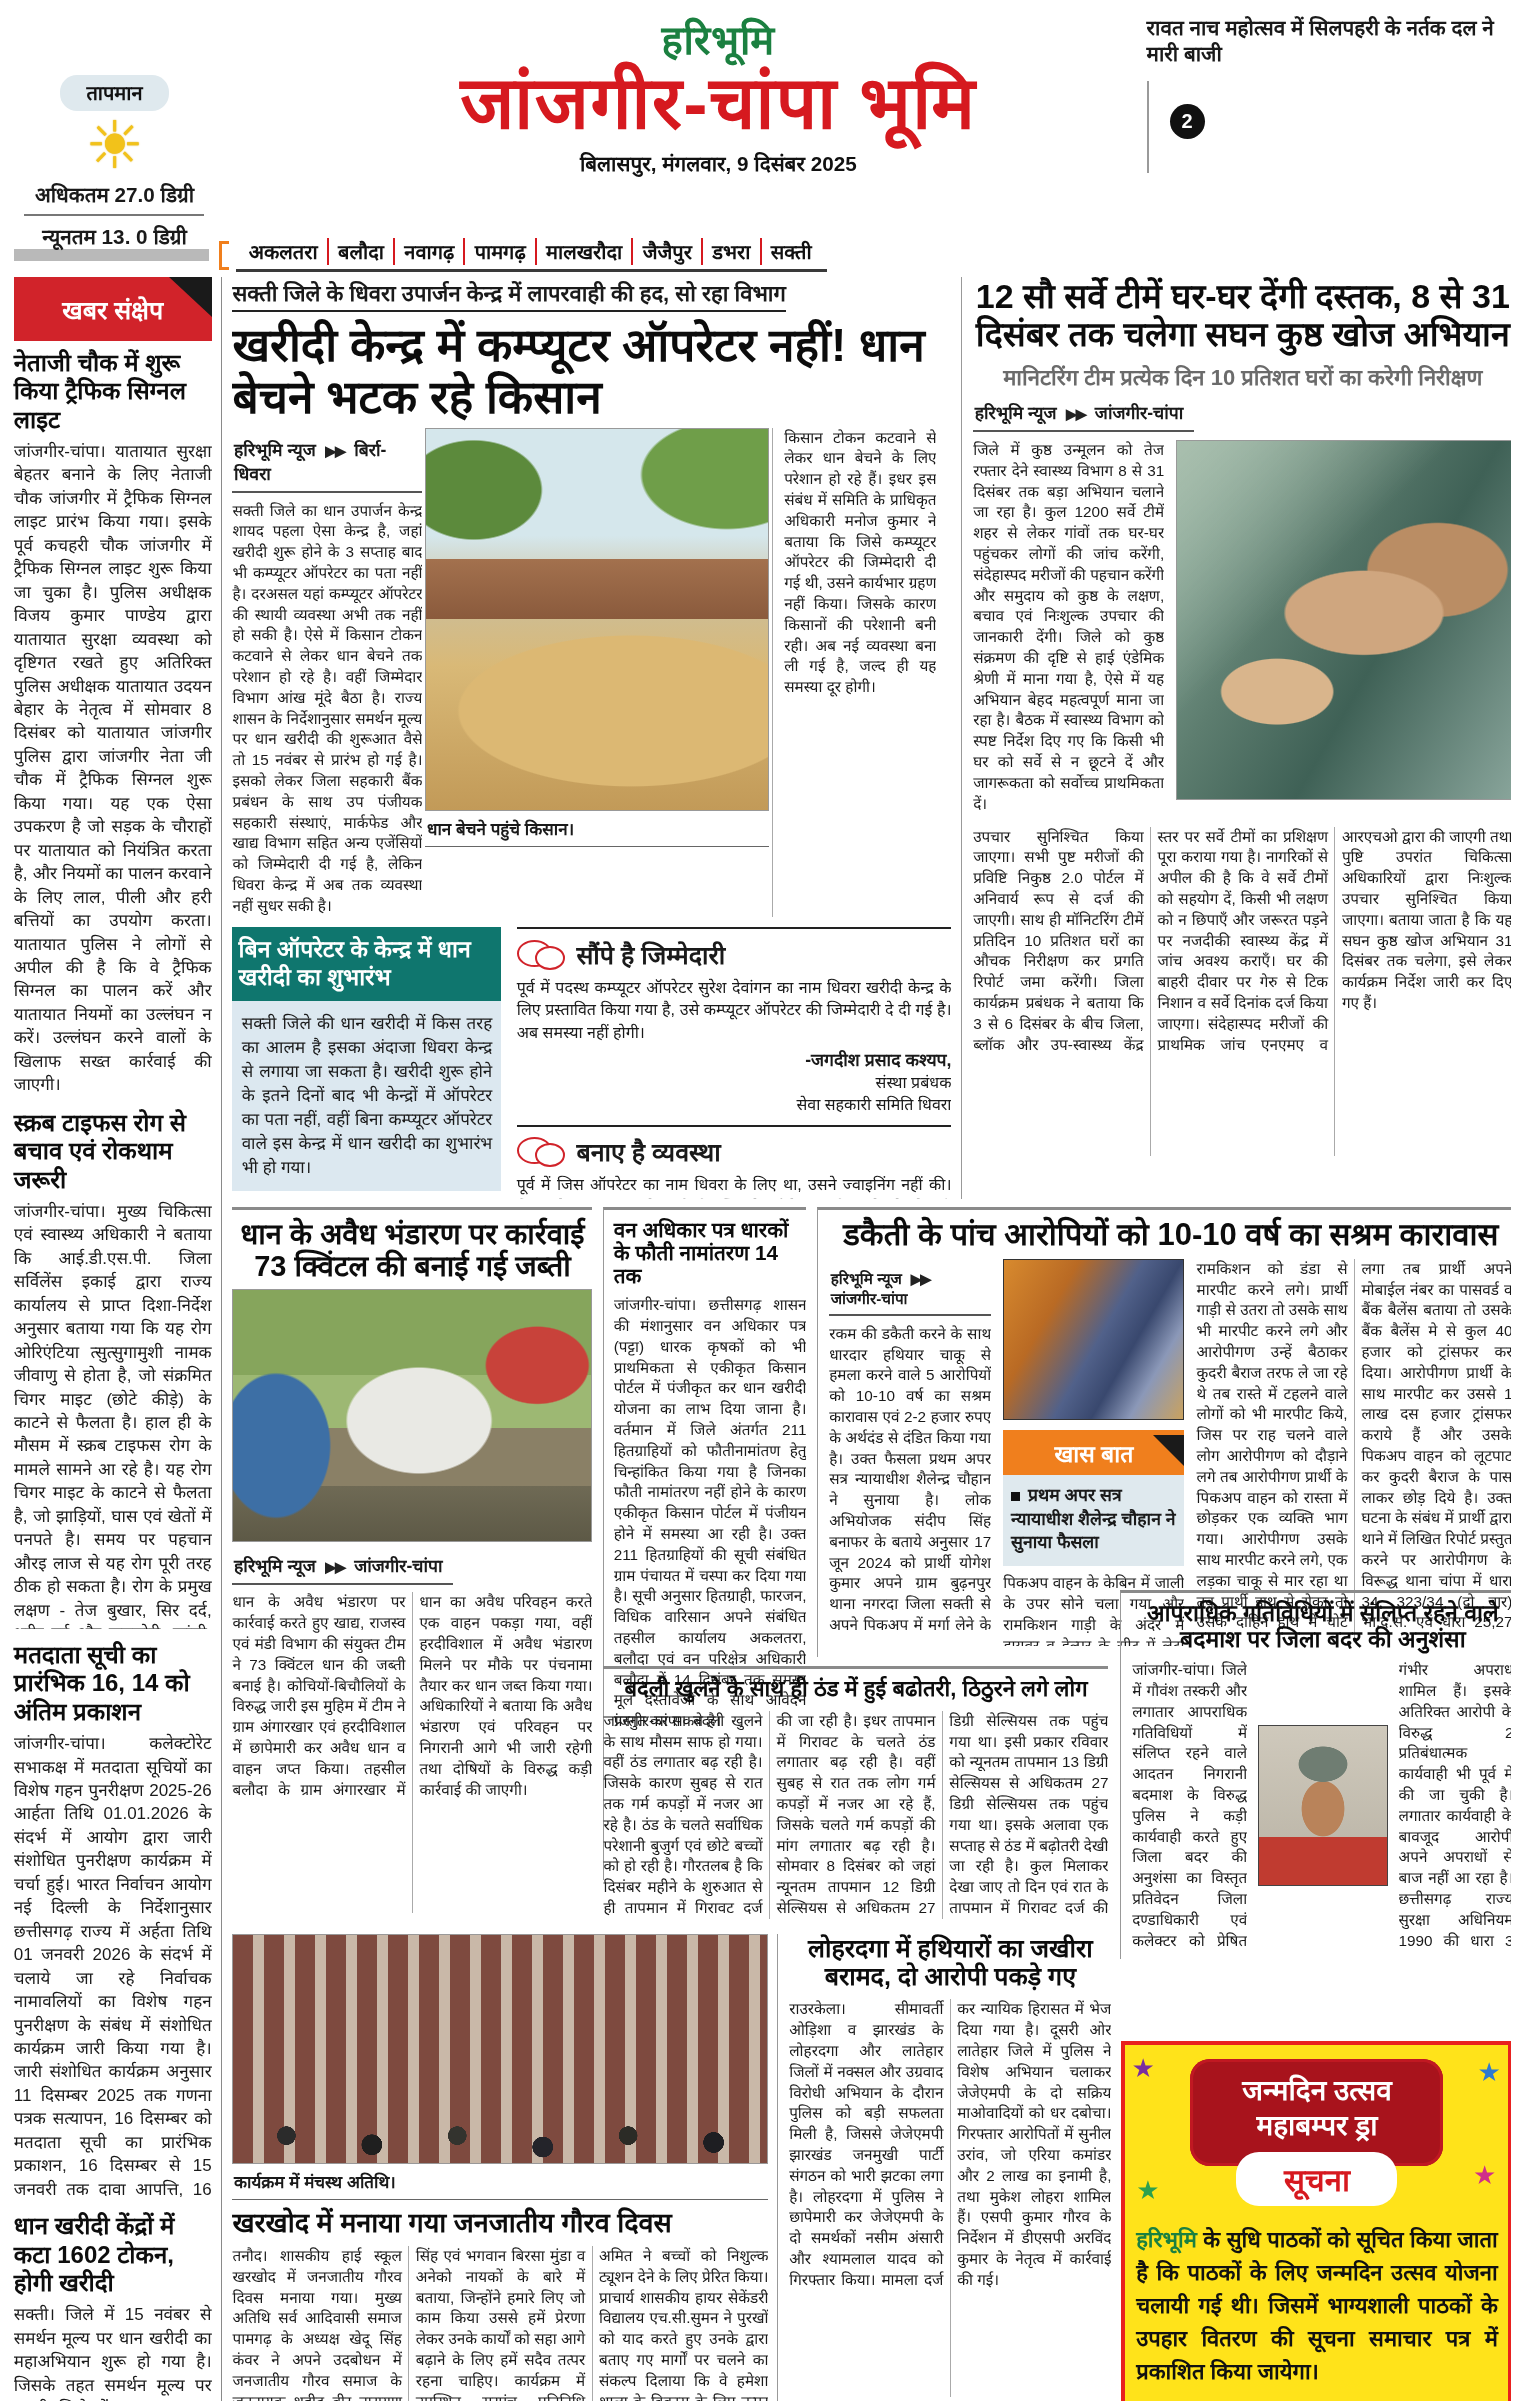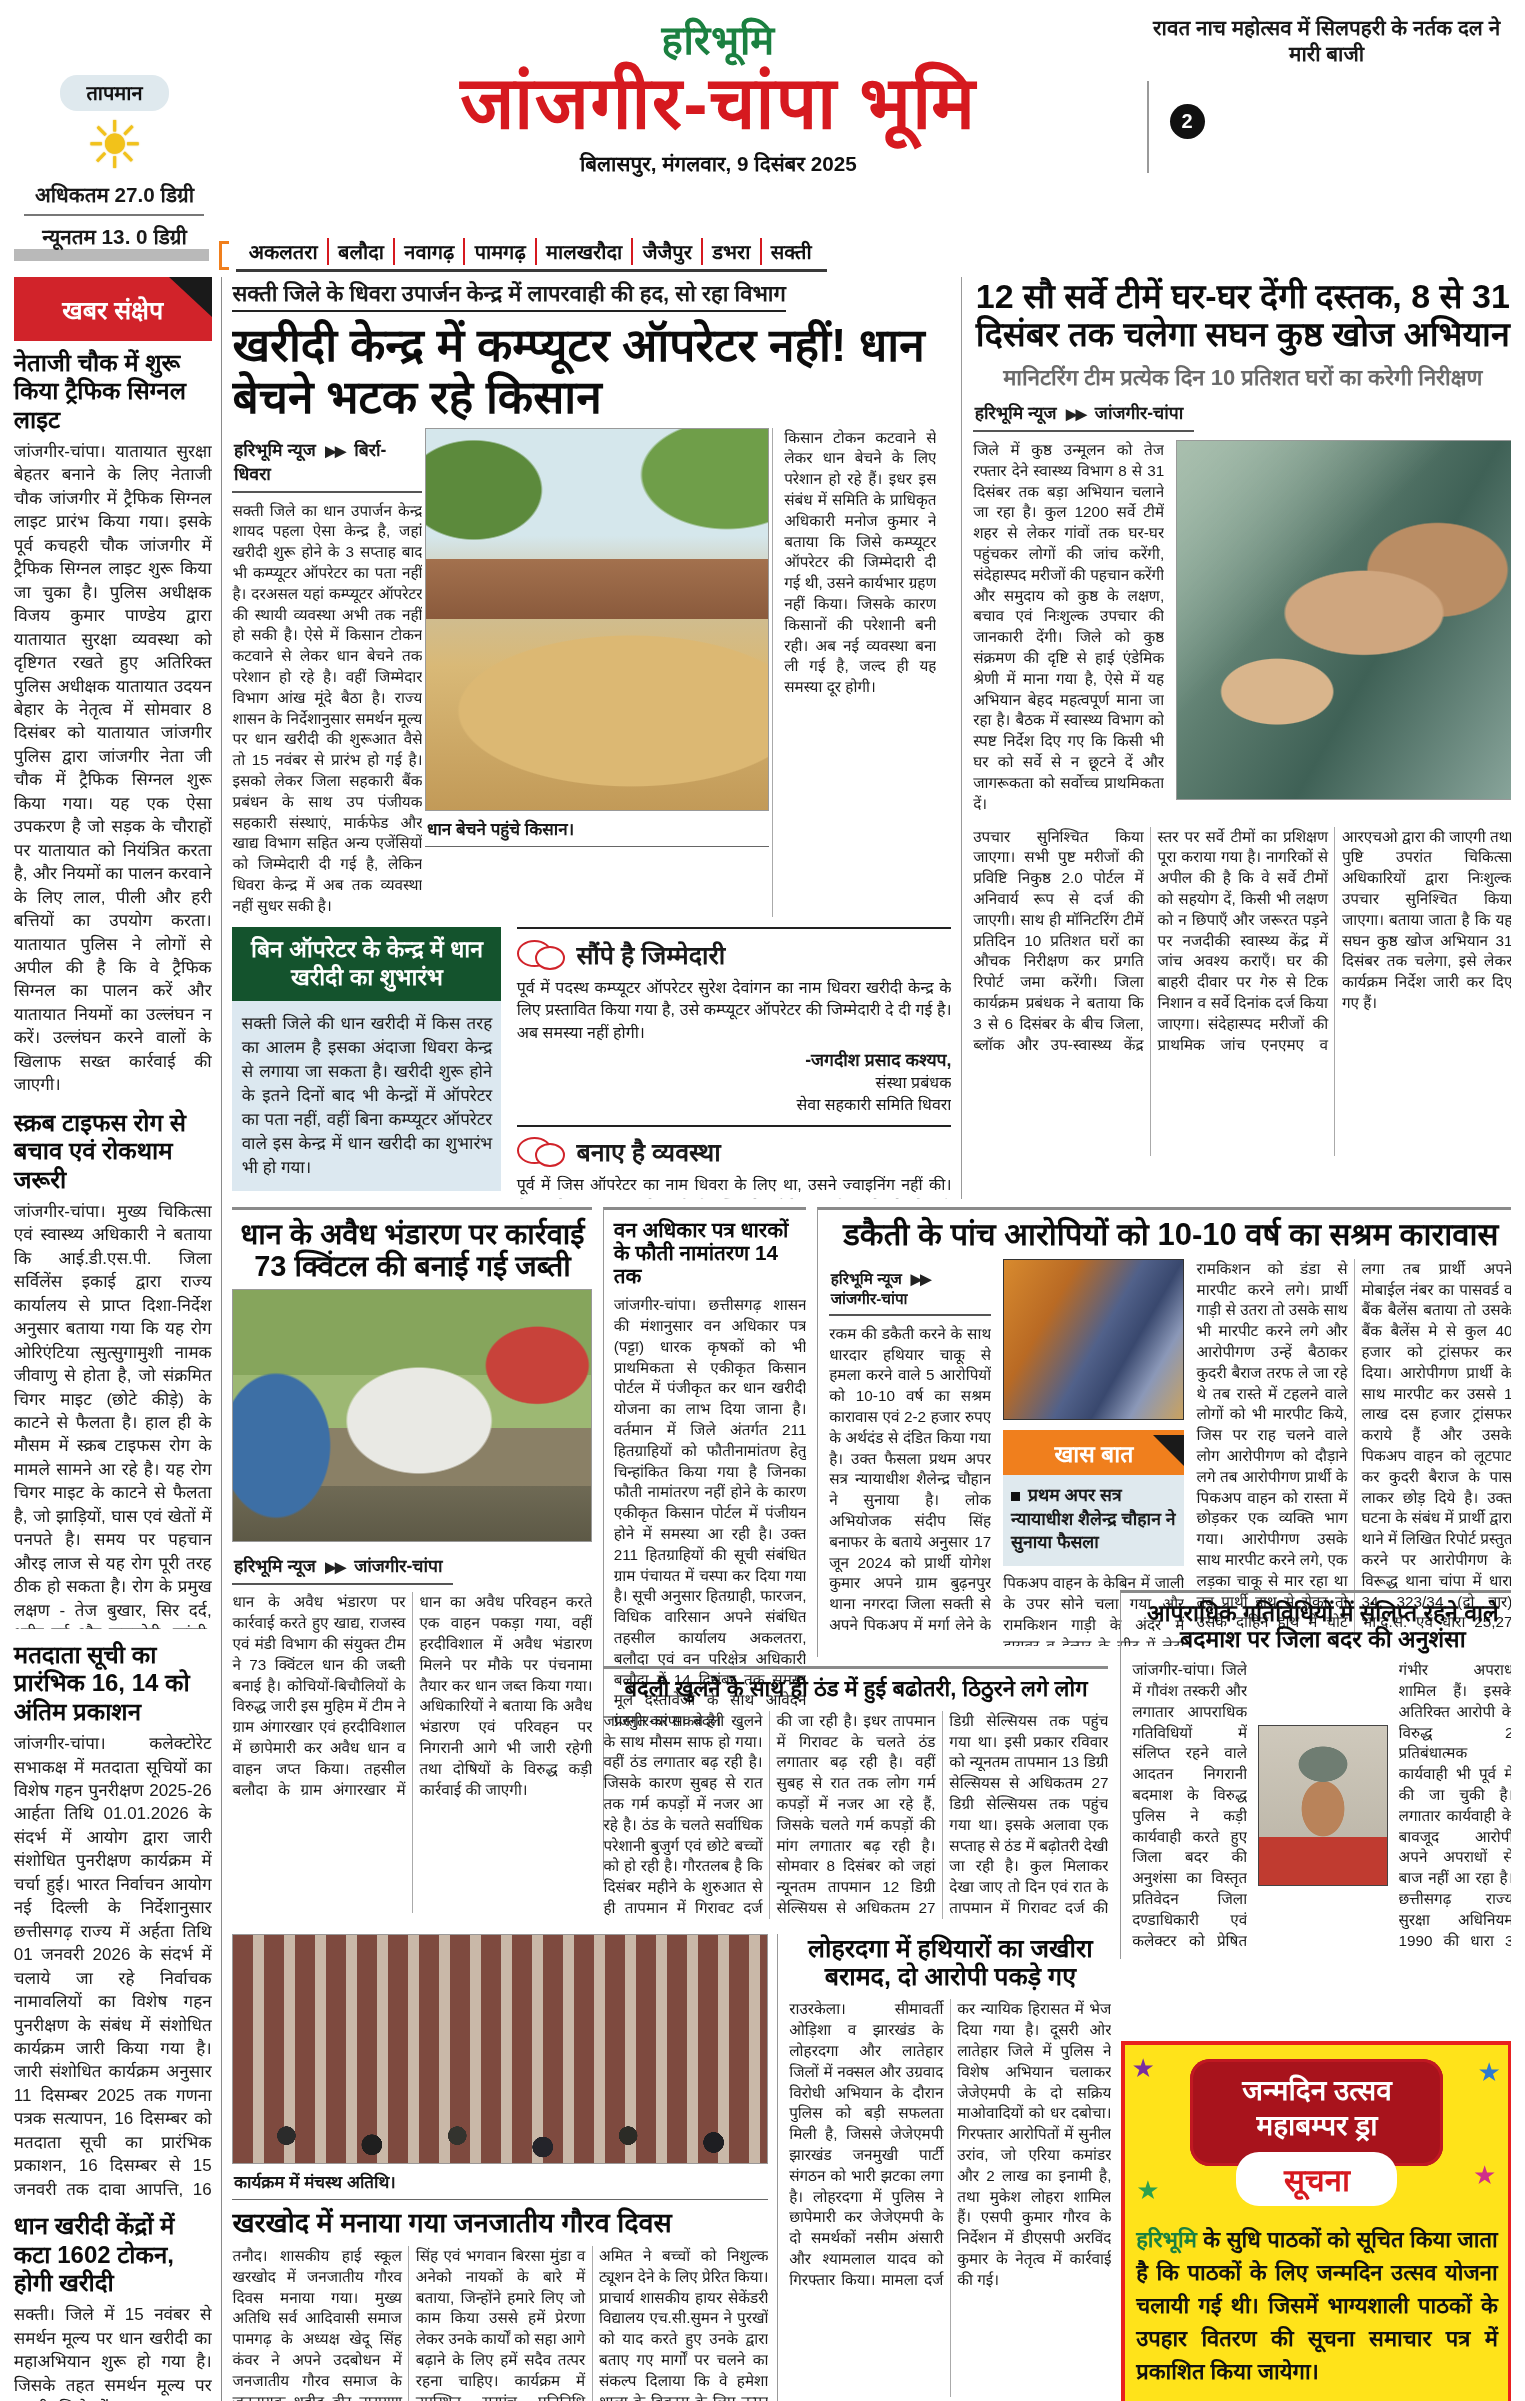--- a/index.html
+++ b/index.html
@@ -14,21 +14,21 @@
   .weather-pill { display:inline-block; background:#dfe9ee; border-radius:17px; padding:4.6px 26px;
                   font-weight:bold; font-size:20px; color:#111; }
   .sun-glyph { font-size:66px; color:#f2c21a; line-height:1.05; text-shadow:0 0 1.5px #d8a90c; }
   .weather-max { font-weight:bold; font-size:20.7px; border-bottom:2.3px solid #777; padding-bottom:6.1px; }
   .weather-min { font-weight:bold; font-size:20.7px; padding-top:6.1px; }
   .brand-wrap { position:absolute; left:360px; top:3.1px; width:689px; text-align:center; }
   .brand-top { color:#1b8040; font-weight:bold; font-size:40px; letter-spacing:0.8px; }
   .brand-main { color:#d6191f; font-weight:bold; font-size:73px; line-height:1.0; letter-spacing:1.5px; }
   .dateline { margin-top:10.7px; font-weight:bold; font-size:20.7px; color:#111; }
   .promo { position:absolute; right:4.6px; top:7.7px; width:360px; }
-  .promo-title { font-weight:bold; font-size:20.7px; text-align:center; line-height:1.25; }
+  .promo-title { font-weight:bold; font-size:20.7px; line-height:1.25; }
   .promo-row { display:flex; align-items:flex-start; gap:7.7px; margin-top:6.1px; }
   .page-badge { width:35px; height:35px; border-radius:50%; background:#111; color:#fff;
                 font-size:20px; font-weight:bold; display:flex; align-items:center; justify-content:center;
                 margin-top:31px; }
   .corner-mark { width:15.3px; height:92px; border-left:2.3px solid #9a9a9a; margin-top:7.7px; }
   .promo-photo { flex:1; height:115px;
      background:
        radial-gradient(ellipse 46px 20px at 15% 78%, #e03a2a 0 60%, transparent 61%),
        radial-gradient(ellipse 54px 23px at 45% 82%, #e8641f 0 60%, transparent 61%),
        radial-gradient(ellipse 51px 21.4px at 78% 80%, #d8452б 0 60%, transparent 61%),
@@ -84,21 +84,21 @@
   .paddyyard-photo { width:100%; height:383px; border:0.8px solid #999;
      background:
        radial-gradient(ellipse 115px 84px at 14% 16%, #5c8a3c 0 58%, transparent 60%),
        radial-gradient(ellipse 145px 92px at 88% 12%, #6f9e49 0 58%, transparent 60%),
        linear-gradient(180deg, transparent 34%, #a3714e 34%, #8a5a3c 50%, transparent 50%),
        radial-gradient(ellipse 245px 107px at 60% 74%, #dcb873 0 70%, transparent 71%),
        linear-gradient(180deg, #d5e7ec 0 28%, #cdbd95 46%, #d9b977 62%, #c29a58 100%);
   }
   .lead-bottom { display:flex; gap:15.3px; margin-top:10.7px; }
   .hbox { width:269px; flex:none; }
-  .hbox-head { background:#14532d; color:#fff; font-weight:bold; font-size:23px; text-align:center;
+  .hbox-head { background:#0f766e; color:#fff; font-weight:bold; font-size:23px; text-align:left;
                line-height:1.2; padding:9.2px 6.1px; }
   .hbox-body { background:#dce8f0; padding:10.7px 9.2px; font-size:17px; line-height:1.42; text-align:justify; }
   .quotes { flex:1; }
   .quote { padding-top:7.7px; margin-bottom:9.2px; border-top:2.3px solid #222; }
   .quote-head { display:flex; align-items:center; gap:10.7px; }
   .q-icon { position:relative; width:49px; height:34px; flex:none; }
   .q-icon::before { content:""; position:absolute; left:0; top:3.1px; width:31px; height:23px;
                     border:2.3px solid #d1232a; border-radius:50%; background:#fff; }
   .q-icon::after { content:""; position:absolute; left:18.4px; top:9.2px; width:26px; height:20px;
                    border:2.3px solid #d1232a; border-radius:50%; background:#fff; }

